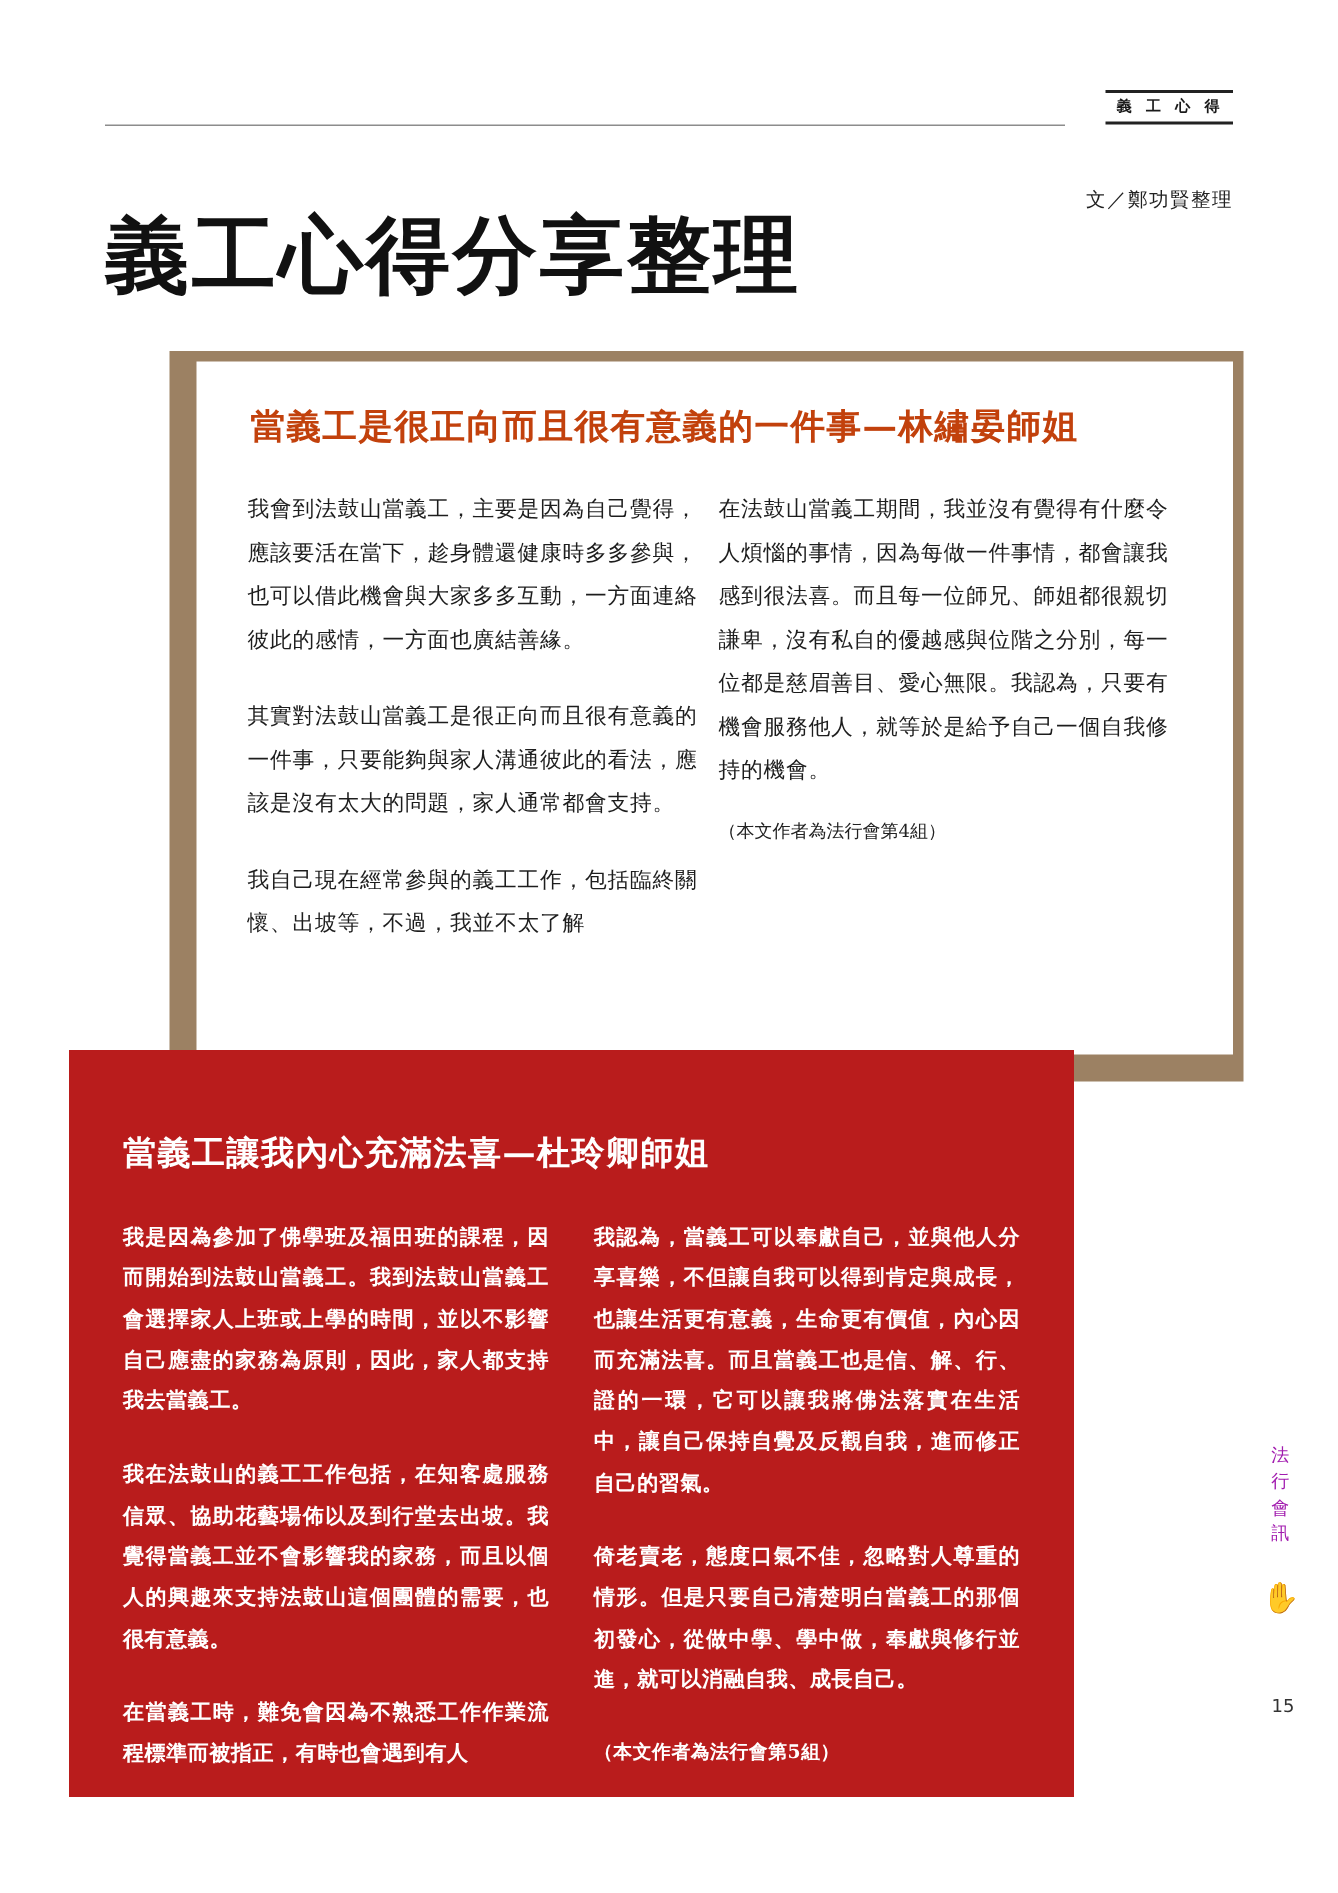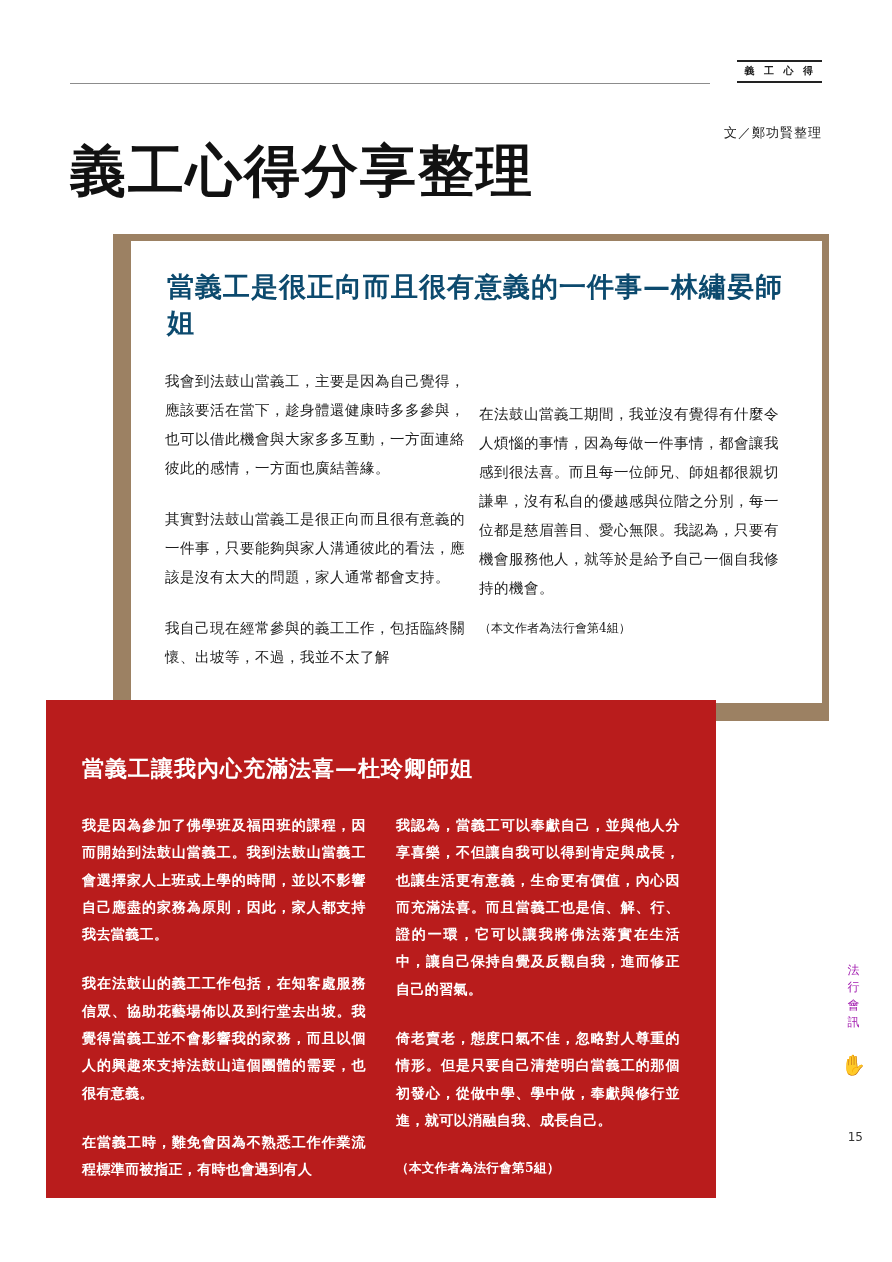--- a/index.html
+++ b/index.html
@@ -74,31 +74,30 @@
     position: absolute;
     top: 7px;
     left: 18px;
     right: 7px;
     bottom: 18px;
     background: #ffffff;
     box-sizing: border-box;
     padding: 28px 34px 20px 34px;
   }
   .a1-heading {
-    font-size: 27px;
-    font-weight: bold;
-    letter-spacing: 1px;
-    color: #0c4a6e;
+    font-size: 23px;
+    font-weight: bold;
+    letter-spacing: 1px;
+    color: #c2410c;
     margin: 0 0 26px 2px;
     font-family: "DejaVu Serif", "Liberation Serif", serif;
   }
   .a1-cols {
     display: flex;
     gap: 14px;
-    align-items: center;
   }
   .a1-col {
     width: 300px;
   }
   .a1-col p {
     margin: 0 0 22px 0;
     font-size: 14.5px;
     line-height: 2.0;
     letter-spacing: 0.5px;
     text-align: justify;

